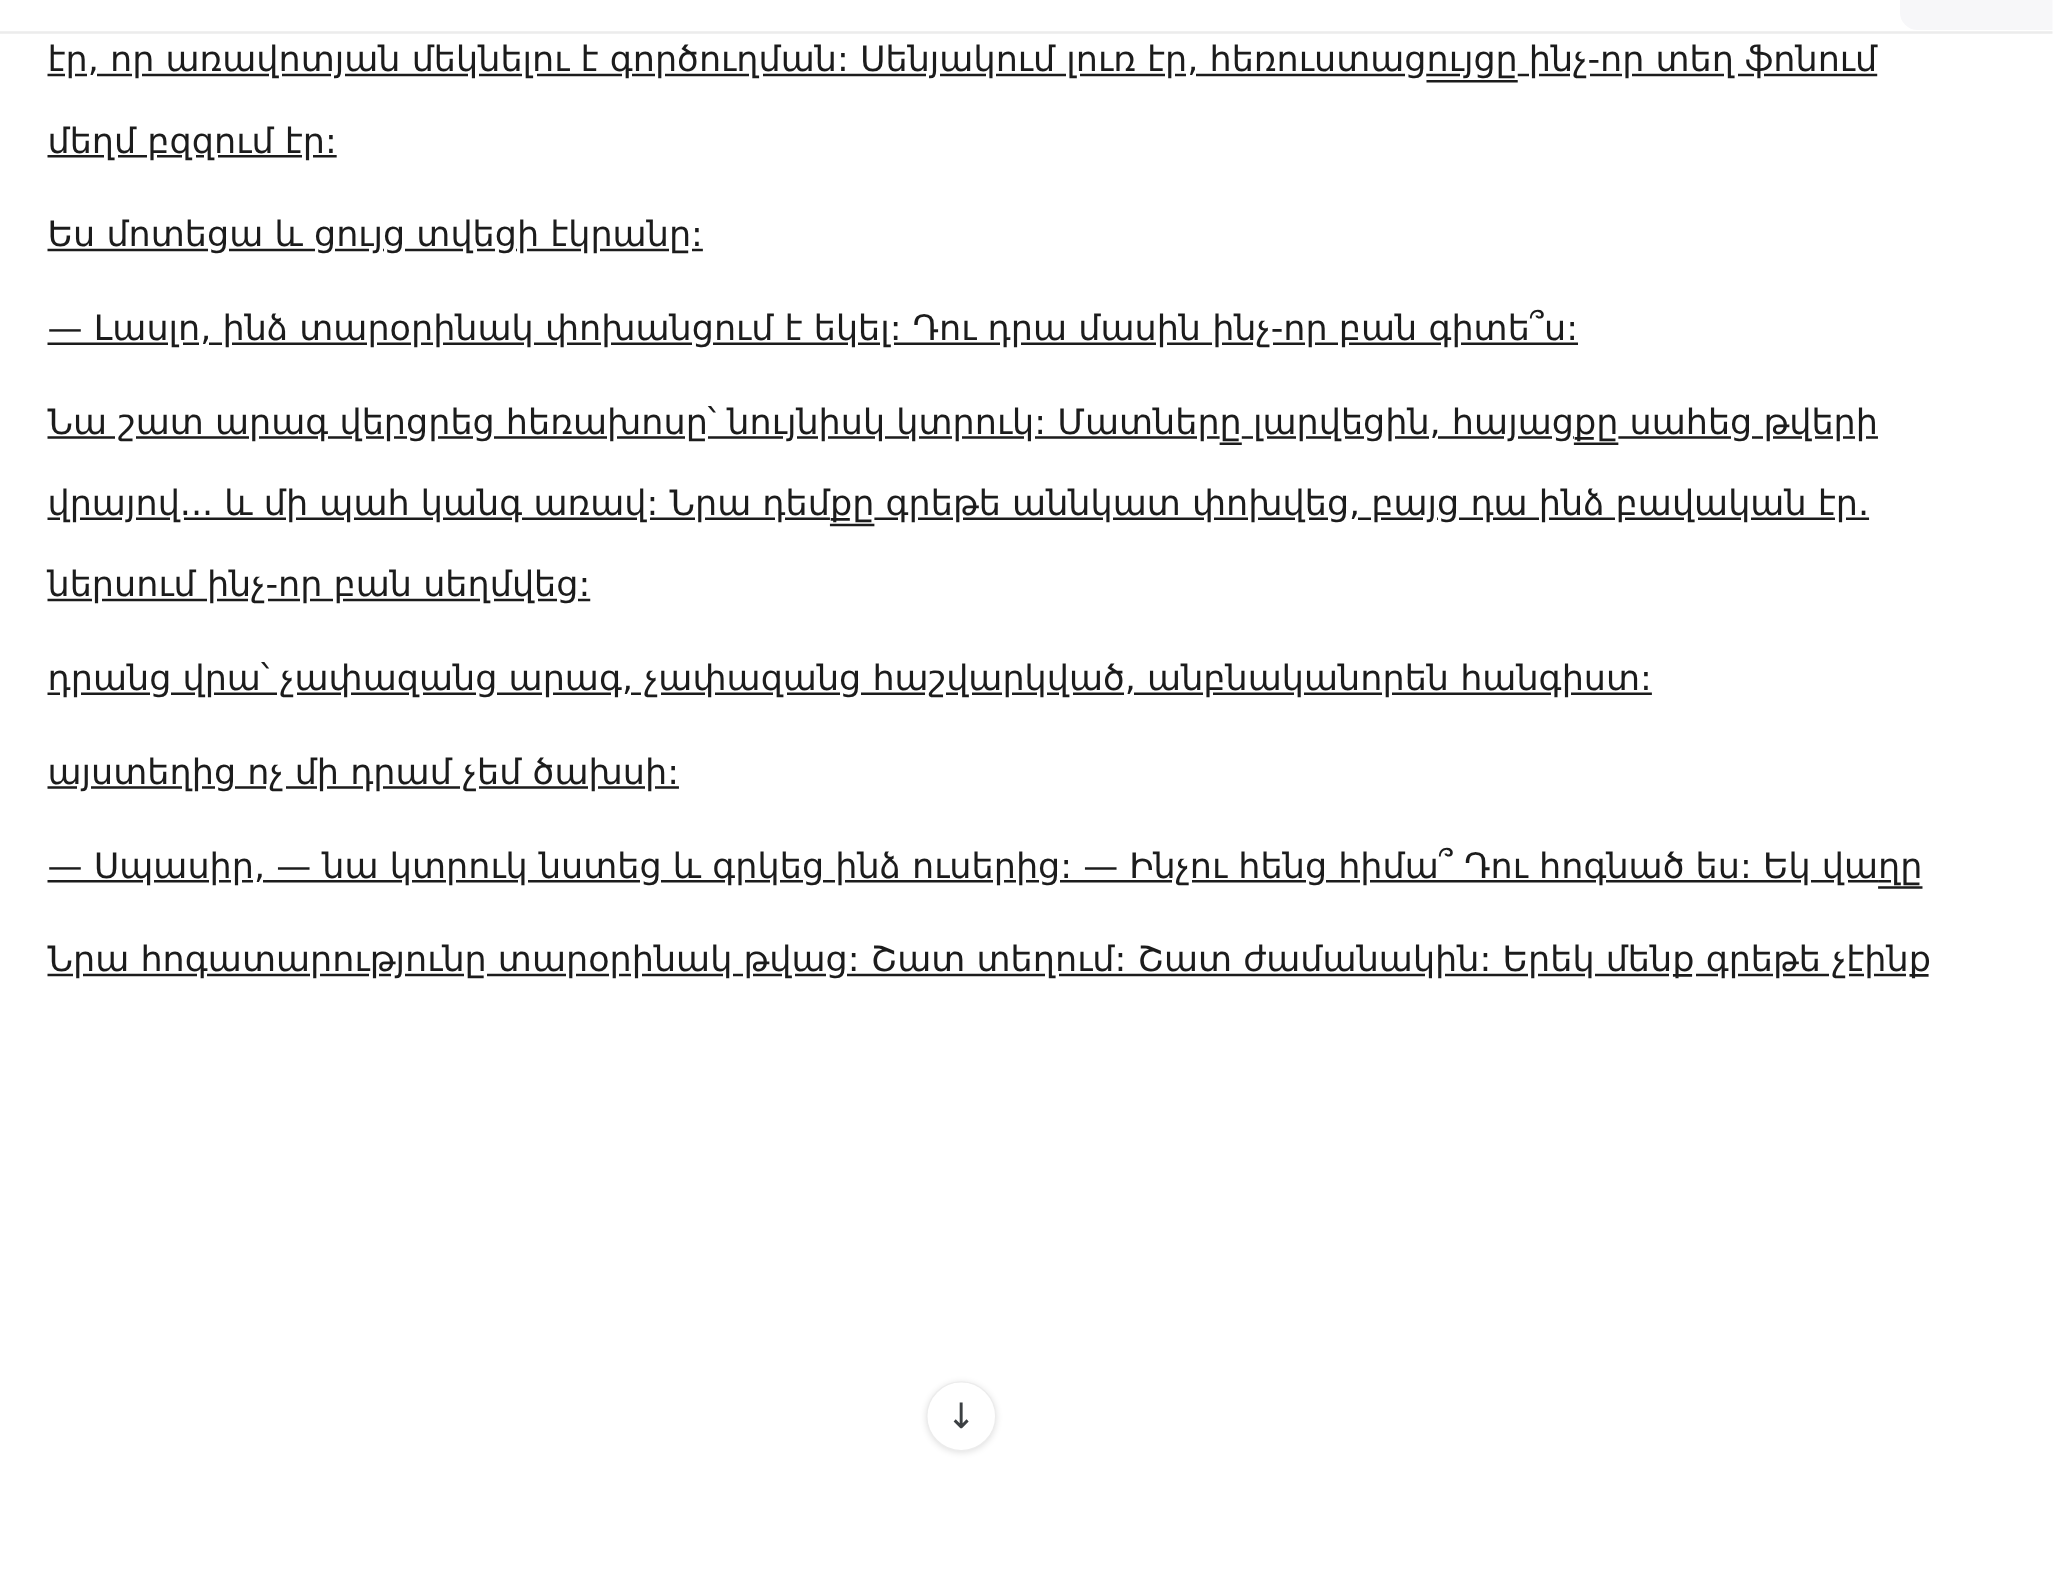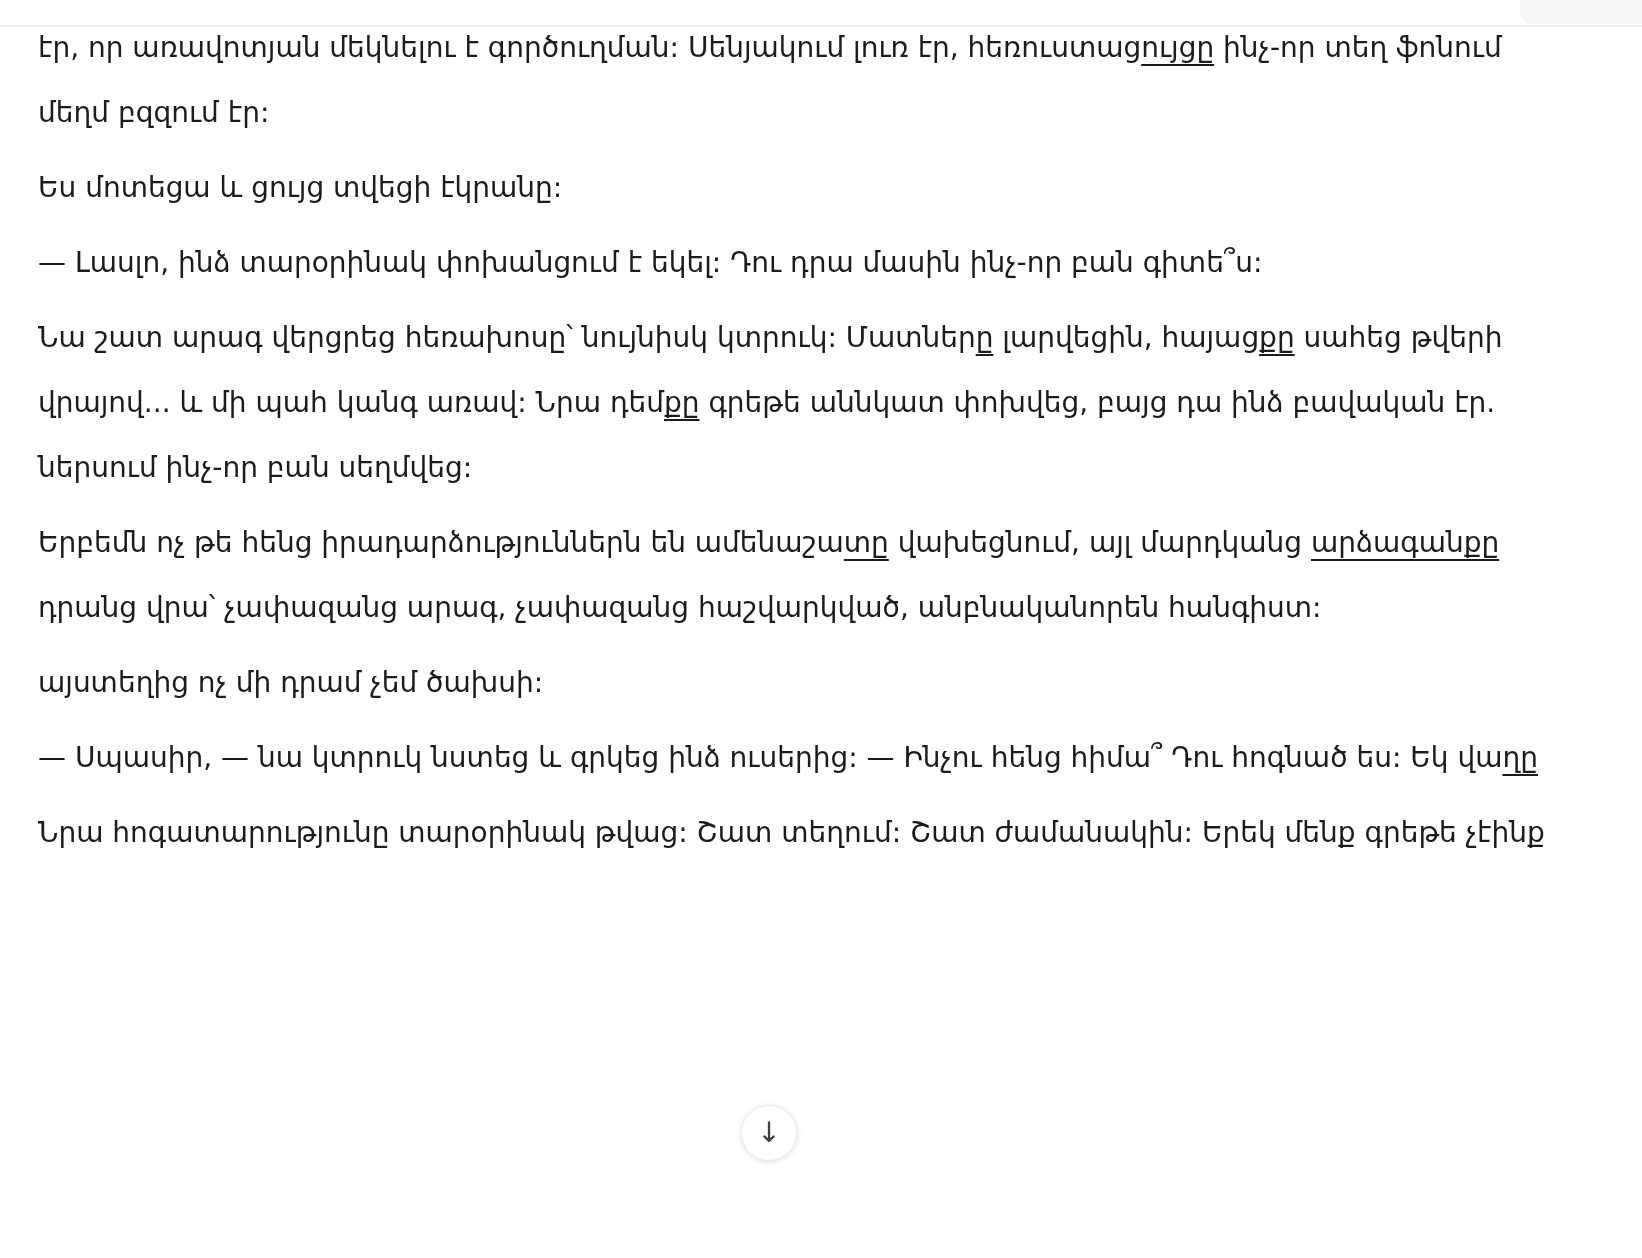--- a/index.html
+++ b/index.html
@@ -39,20 +39,21 @@
   }
   .article p.para {
     margin: 0 0 10px 0;
     padding: 0;
   }
   .article .line {
     display: block;
     height: 65px;
     line-height: 65px;
     white-space: nowrap;
+    text-decoration: underline;
   }
   .uline {
     text-decoration: underline;
     text-decoration-thickness: 2px;
     text-underline-offset: 7px;
   }
   .scroll-down-btn {
     position: absolute;
     left: 741px;
     top: 1105px;
@@ -91,21 +92,20 @@
     </p>
     <p class="para">
       <span class="line"><span>— Լասլո, ինձ տարօրինակ փոխանցում է եկել: Դու դրա մասին ինչ-որ բան գիտե՞ս:</span></span>
     </p>
     <p class="para">
       <span class="line"><span>Նա շատ արագ վերցրեց հեռախոսը՝ նույնիսկ կտրուկ: Մատներ</span><span class="uline">ը</span><span> լարվեցին, հայաց</span><span class="uline">քը</span><span> սահեց թվերի</span></span>
       <span class="line"><span>վրայով... և մի պահ կանգ առավ: Նրա դեմ</span><span class="uline">քը</span><span> գրեթե աննկատ փոխվեց, բայց դա ինձ բավական էր.</span></span>
       <span class="line"><span>ներսում ինչ-որ բան սեղմվեց:</span></span>
     </p>
     <p class="para">
-      <span class="line"><span>Երբեմն ոչ թե հենց իրադարձություններն են ամենաշա</span><span class="uline">տը</span><span> վախեցնում, այլ մարդկանց </span><span class="uline">արձագանքը</span></span>
       <span class="line"><span>դրանց վրա՝ չափազանց արագ, չափազանց հաշվարկված, անբնականորեն հանգիստ:</span></span>
     </p>
     <p class="para">
       <span class="line"><span>այստեղից ոչ մի դրամ չեմ ծախսի:</span></span>
     </p>
     <p class="para">
       <span class="line"><span>— Սպասիր, — նա կտրուկ նստեց և գրկեց ինձ ուսերից: — Ինչու հենց հիմա՞ Դու հոգնած ես: Եկ վա</span><span class="uline">ղը</span></span>
     </p>
     <p class="para">
       <span class="line"><span>Նրա հոգատարությունը տարօրինակ թվաց: Շատ տեղում: Շատ ժամանակին: Երեկ մենք գրեթե չէինք</span></span>

